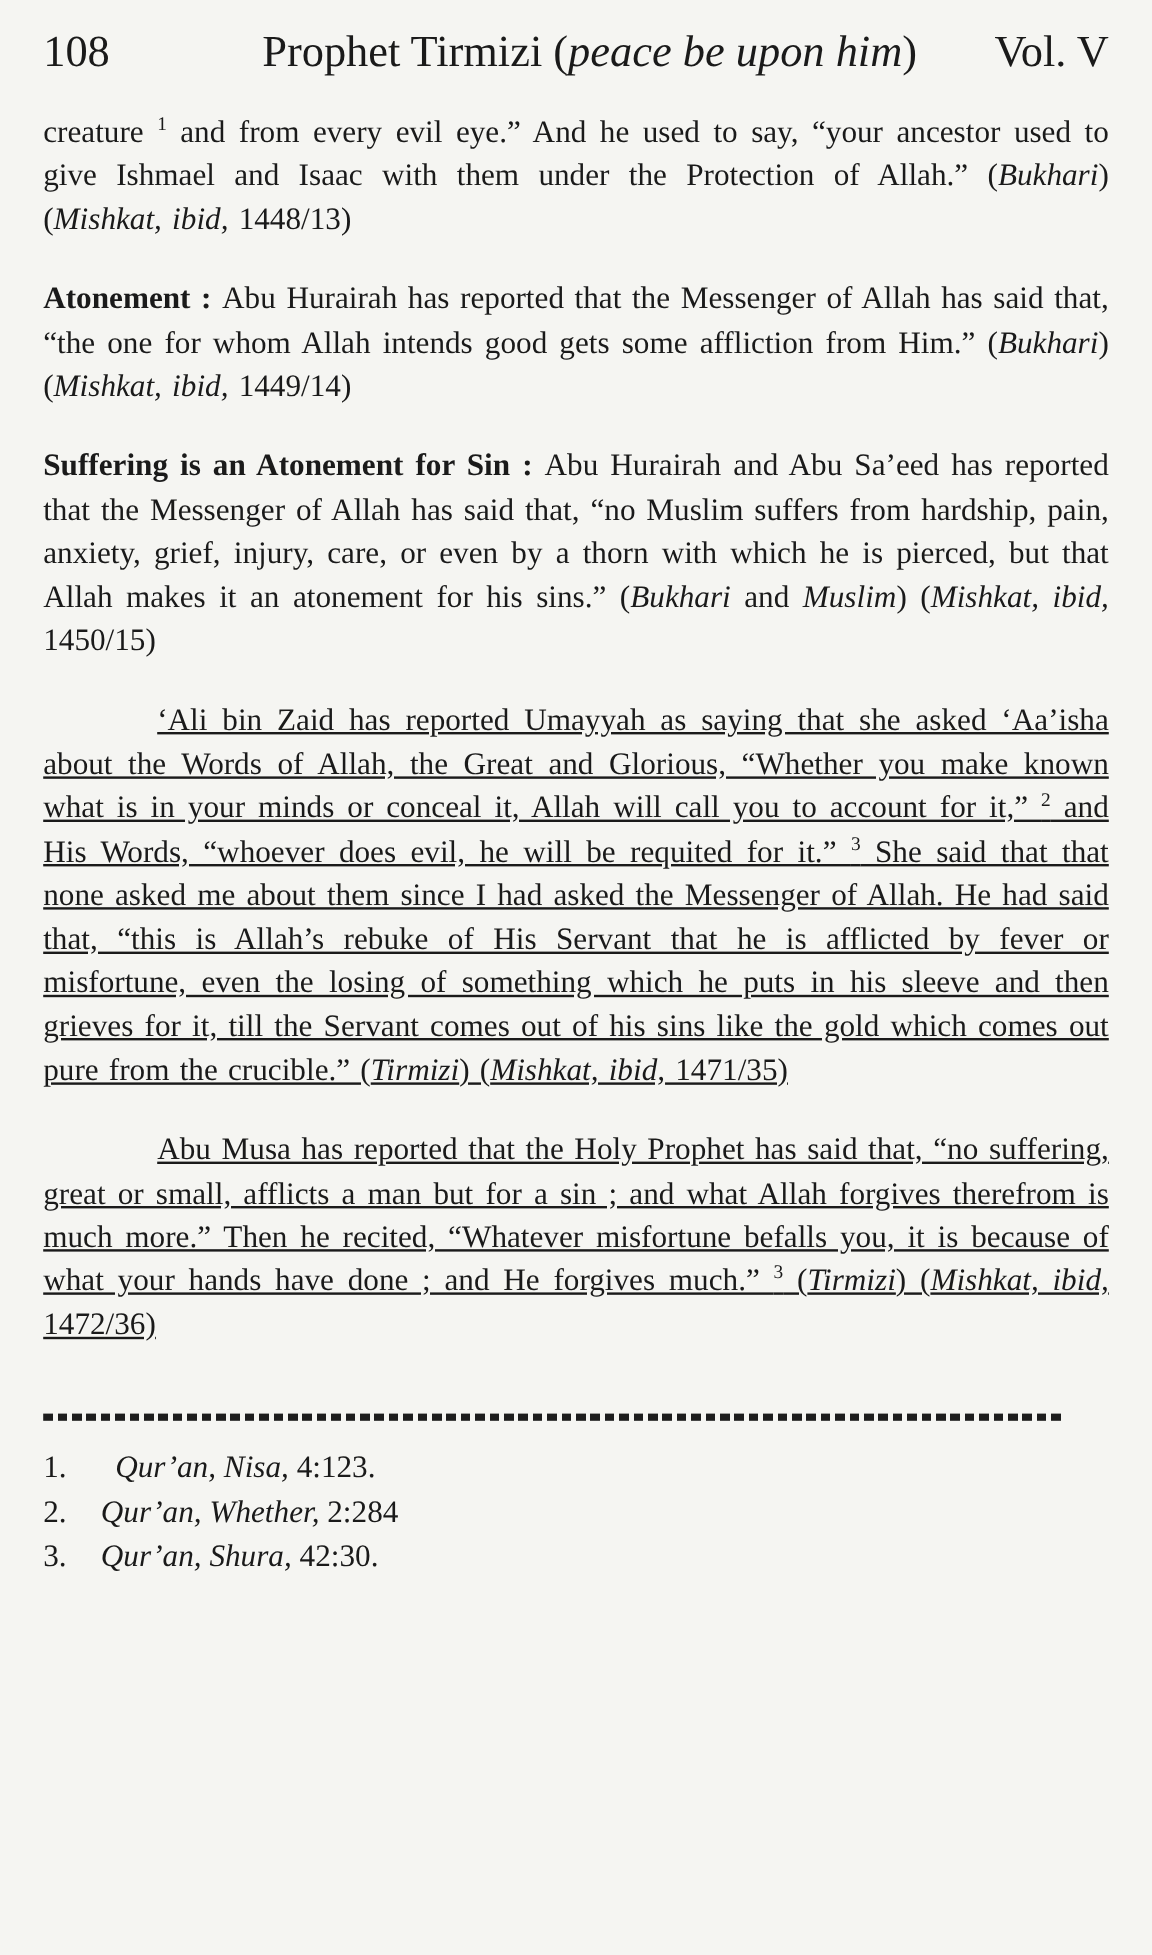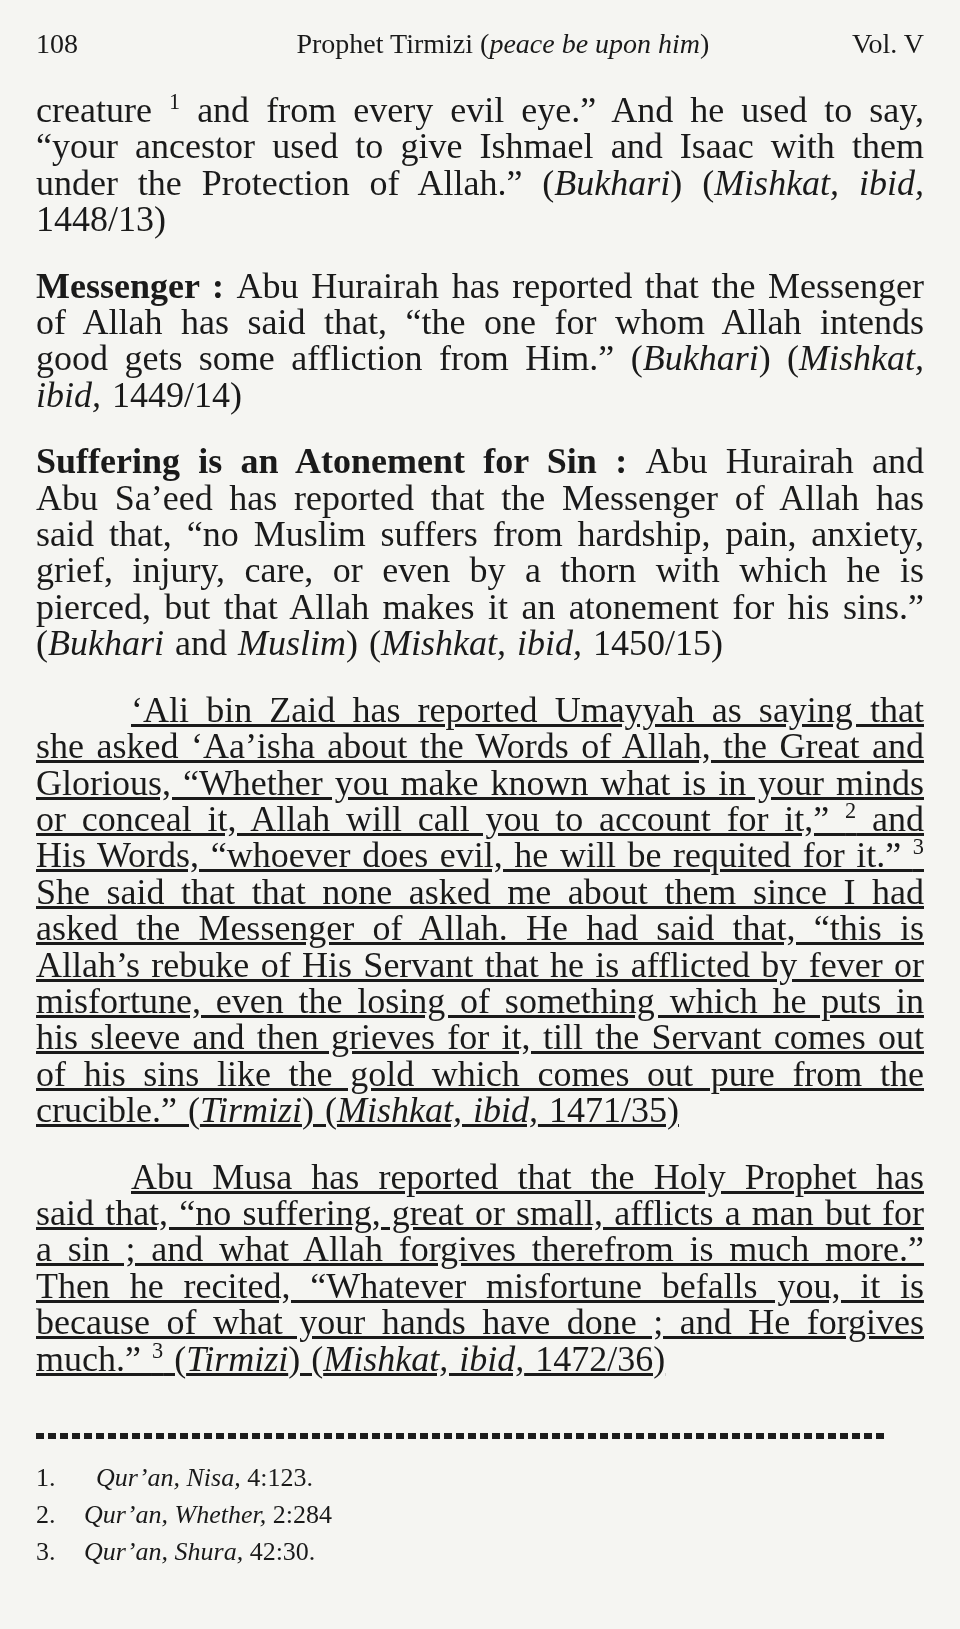--- a/index.html
+++ b/index.html
@@ -18,38 +18,38 @@
   .page {
     padding: 26px 36px 0 36px;
     box-sizing: border-box;
     width: 960px;
     height: 1629px;
   }
   
   .running-head {
     display: flex;
     align-items: baseline;
-    font-size: 28px;
+    font-size: 37px;
     line-height: 36px;
     margin-bottom: 30px;
   }
   .running-head .pagenum {
     flex: 0 0 auto;
     min-width: 118px;
   }
   .running-head .head-title {
     flex: 1 1 auto;
     text-align: center;
   }
   .running-head .volume {
     flex: 0 0 auto;
   }
   
   .body-text {
-    font-size: 36px;
+    font-size: 26px;
   }
   .para {
     margin: 0 0 30px 0;
     text-align: justify;
     line-height: 36.4px;
     word-spacing: 2px;
   }
   .para.indent {
     text-indent: 95px;
     text-decoration: underline;
@@ -89,21 +89,21 @@
 
   <div class="running-head">
     <span class="pagenum">108</span>
     <span class="head-title"><span>Prophet Tirmizi (</span><span class="it">peace be upon him</span><span>)</span></span>
     <span class="volume">Vol. V</span>
   </div>
 
   <div class="body-text">
 
   <p class="para"><span>creature </span><sup class="fnref">1</sup><span> and from every evil eye.” And he used to say, “your ancestor used to give Ishmael and Isaac with them under the Protection of Allah.” (</span><span class="it">Bukhari</span><span>) (</span><span class="it">Mishkat, ibid,</span><span> 1448/13)</span></p>
-      <p class="para"><span class="bd">Messenger : </span><span>Abu Hurairah has reported that the Messenger of Allah has said that, “the one for whom Allah intends good gets some affliction from Him.” (</span><span class="it">Bukhari</span><span>) (</span><span class="it">Mishkat, ibid,</span><span> 1449/14)</span></p>
+      <p class="para"><span class="bd">Atonement : </span><span>Abu Hurairah has reported that the Messenger of Allah has said that, “the one for whom Allah intends good gets some affliction from Him.” (</span><span class="it">Bukhari</span><span>) (</span><span class="it">Mishkat, ibid,</span><span> 1449/14)</span></p>
       <p class="para"><span class="bd">Suffering is an Atonement for Sin : </span><span>Abu Hurairah and Abu Sa’eed has reported that the Messenger of Allah has said that, “no Muslim suffers from hardship, pain, anxiety, grief, injury, care, or even by a thorn with which he is pierced, but that Allah makes it an atonement for his sins.” (</span><span class="it">Bukhari</span><span> and </span><span class="it">Muslim</span><span>) (</span><span class="it">Mishkat, ibid,</span><span> 1450/15)</span></p>
       <p class="para indent"><span>‘Ali bin Zaid has reported Umayyah as saying that she asked ‘Aa’isha about the Words of Allah, the Great and Glorious, “Whether you make known what is in your minds or conceal it, Allah will call you to account for it,” </span><sup class="fnref">2</sup><span> and His Words, “whoever does evil, he will be  requited for  it.” </span><sup class="fnref">3</sup><span> She said that that none asked me about them since I had asked the Messenger of Allah. He had said that, “this is Allah’s rebuke of His Servant that he is afflicted by fever or misfortune, even the losing  of  something which he puts in his sleeve and then grieves for it, till the Servant comes out of his sins like the gold which comes out pure from the crucible.” (</span><span class="it">Tirmizi</span><span>) (</span><span class="it">Mishkat, ibid,</span><span> 1471/35)</span></p>
       <p class="para indent"><span>Abu Musa has reported that the Holy Prophet has said that, “no suffering, great or small, afflicts a man but for a sin ; and what Allah forgives therefrom is much more.” Then he recited, “Whatever misfortune befalls you, it is because of what your hands have done ; and He forgives much.” </span><sup class="fnref">3</sup><span> (</span><span class="it">Tirmizi</span><span>) (</span><span class="it">Mishkat, ibid,</span><span> 1472/36)</span></p>
     </div>
 
   <div class="footnote-sep"></div>
 
   <div class="footnotes">
 
   <div class="footnote">

